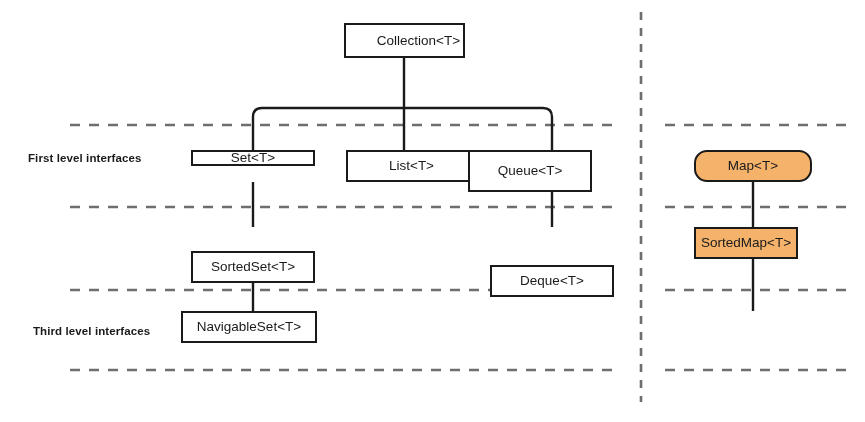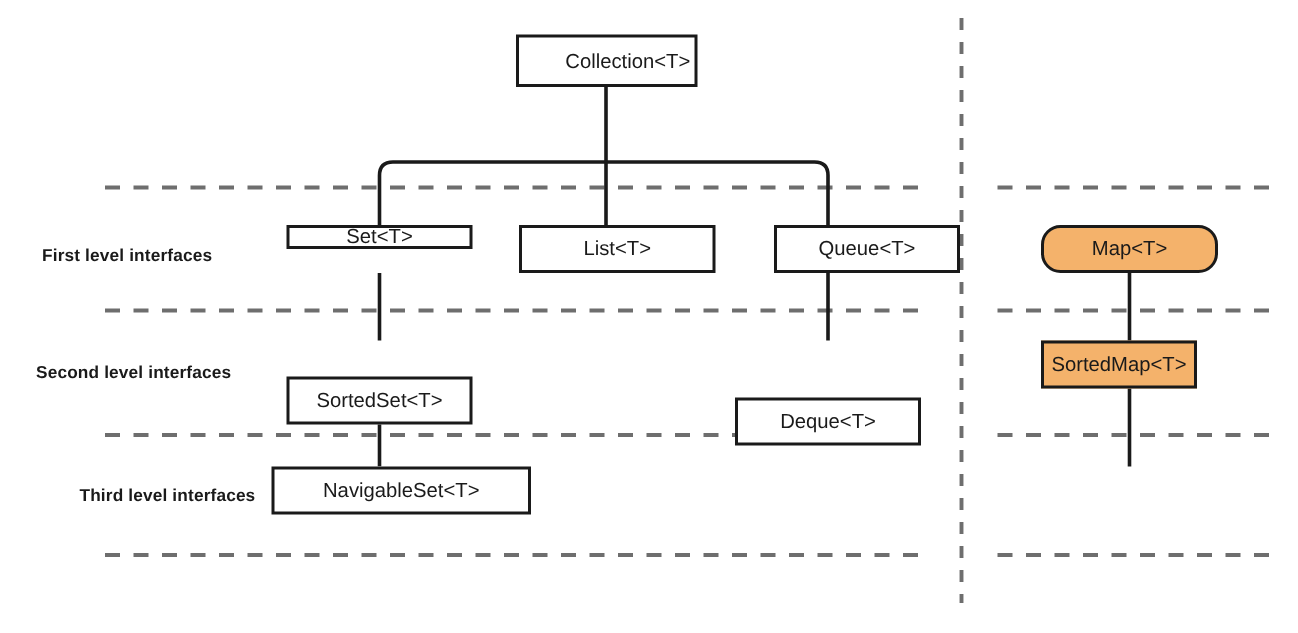--- a/index.html
+++ b/index.html
@@ -78,31 +78,30 @@
 
     <line x1="253" y1="182" x2="253" y2="227" stroke="#1a1a1a" stroke-width="2.4"></line>
     <line x1="253" y1="259" x2="253" y2="311" stroke="#1a1a1a" stroke-width="2.4"></line>
 
     <line x1="552" y1="182" x2="552" y2="227" stroke="#1a1a1a" stroke-width="2.4"></line>
 
     <line x1="753" y1="182" x2="753" y2="227" stroke="#1a1a1a" stroke-width="2.4"></line>
     <line x1="753" y1="259" x2="753" y2="311" stroke="#1a1a1a" stroke-width="2.4"></line>
   </svg>
 
-  <div class="row-label" style="left:28px; top:165px;">First level interfaces</div>
-  <div class="row-label" style="left:24px; top:243px;">Second level interfaces</div>
-  <div class="row-label" style="left:33px; top:325px;margin-left:20px;">Third level interfaces</div>
+  <div class="row-label" style="left:28px; top:152px;">First level interfaces</div>
+  <div class="row-label" style="left:33px; top:325px;">Third level interfaces</div>
 
   <div class="node" style="left:344px; top:23px; width:121px; height:35px;padding-left:28px;">Collection&lt;T&gt;</div>
 
   <div class="node" style="left:191px; top:150px; width:124px; height:16px;">Set&lt;T&gt;</div>
   <div class="node" style="left:346px; top:150px; width:131px; height:32px;text-align:right;">List&lt;T&gt;</div>
-  <div class="node" style="left:516px; top:150px; width:124px; height:32px;">Queue&lt;T&gt;</div>
+  <div class="node" style="left:468px; top:150px; width:124px; height:42px;">Queue&lt;T&gt;</div>
 
   <div class="node" style="left:191px; top:227px; width:124px; height:32px;margin-top:24px;">SortedSet&lt;T&gt;</div>
   <div class="node" style="left:490px; top:227px; width:124px; height:32px;margin-top:38px;">Deque&lt;T&gt;</div>
 
-  <div class="node" style="left:181px; top:311px; width:173px; height:32px;">NavigableSet&lt;T&gt;</div>
+  <div class="node" style="left:181px; top:311px; width:136px; height:32px;">NavigableSet&lt;T&gt;</div>
 
   <div class="node accent" style="left:694px; top:150px; width:118px; height:32px;border-radius:13px;">Map&lt;T&gt;</div>
   <div class="node accent" style="left:694px; top:227px; width:104px; height:32px;">SortedMap&lt;T&gt;</div>
 
 </div>
 
 </body></html>

